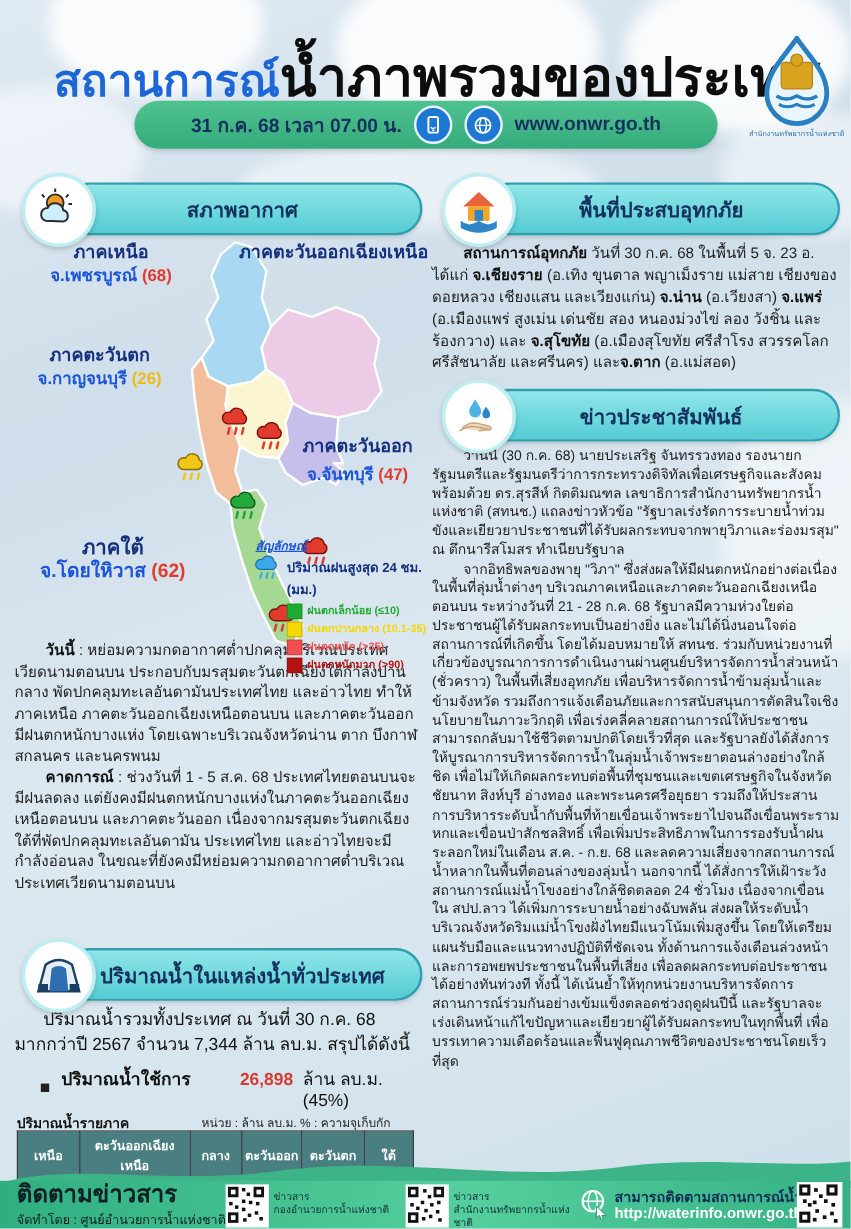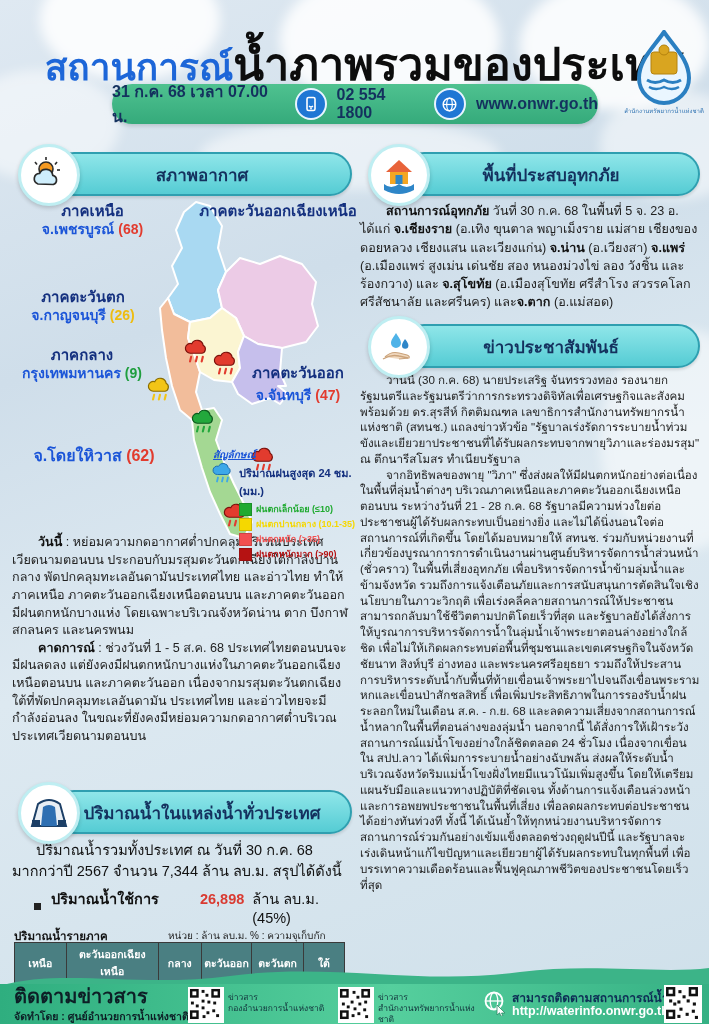--- a/index.html
+++ b/index.html
@@ -55,21 +55,21 @@
   .bullet-val{color:#d93a31;font-weight:bold;width:62px;text-align:right;margin-right:8px;}
   .wtable{border-collapse:collapse;width:331px;font-size:11.5px;}
   .wtable th{background:#4a7f82;color:#fff;font-weight:bold;border:1px solid #3a3a3a;padding:3px 1px;font-size:10.5px;}
   .wtable td{background:#fff;color:#222;border:1px solid #3a3a3a;text-align:center;padding:3px 1px;line-height:1.3;}
 
   
   .footer{left:0;top:960px;width:709px;height:64px;}
   .footer-band{position:absolute;left:0;top:24px;width:709px;height:40px;
                background:linear-gradient(90deg,#2fae7f,#55cf9d 55%,#36b184);}
   .f-title{position:absolute;left:14px;top:26px;color:#0d1f26;font-weight:bold;font-size:20px;line-height:1;}
-  .f-sub{position:absolute;left:14px;top:48px;color:#0d1f26;font-weight:bold;font-size:10.5px;}
+  .f-sub{position:absolute;left:14px;top:48px;color:#0d1f26;font-weight:normal;font-size:10.5px;}
   .qr{position:absolute;width:34px;height:34px;background:#fff;padding:1px;}
   .qr-label{position:absolute;color:#11303a;font-size:8.5px;font-weight:normal;line-height:1.3;}
   .track-label{position:absolute;left:512px;top:28px;color:#0d2d55;font-weight:bold;font-size:12px;}
   .track-url{position:absolute;left:512px;top:44px;color:#ffffff;font-weight:bold;font-size:12.5px;}
 </style>
 </head>
 <body>
 
 <div id="page">
 
@@ -98,21 +98,20 @@
 
   <div class="abs date-pill">
     <span>31 ก.ค. 68  เวลา 07.00 น.</span>
     <span class="pill-ic">
       <svg width="16" height="16" viewBox="0 0 16 16">
           <rect x="4" y="1.5" width="8" height="13" rx="1.6" fill="none" stroke="#fff" stroke-width="1.6"></rect>
           <path d="M6 10 q2 2 4 0" stroke="#fff" stroke-width="1.2" fill="none"></path>
           <circle cx="8" cy="12.6" r=".9" fill="#fff"></circle>
         </svg>
     </span>
-    <span>02 554 1800</span>
     <span class="pill-ic">
       <svg width="17" height="17" viewBox="0 0 17 17">
           <circle cx="8.5" cy="8.5" r="6.3" fill="none" stroke="#fff" stroke-width="1.5"></circle>
           <ellipse cx="8.5" cy="8.5" rx="2.8" ry="6.3" fill="none" stroke="#fff" stroke-width="1.2"></ellipse>
           <line x1="2.2" y1="8.5" x2="14.8" y2="8.5" stroke="#fff" stroke-width="1.2"></line>
         </svg>
     </span>
     <span>www.onwr.go.th</span>
   </div>
 
@@ -196,29 +195,26 @@
     <span class="rname">ภาคเหนือ</span>
     <span class="rprov"><span>จ.เพชรบูรณ์</span> <span class="rval" style="color: rgb(226, 59, 46);">(68)</span></span>
   </div>
   <div class="region" style="top:202px;left:188px;width:180px;">
     <span class="rname">ภาคตะวันออกเฉียงเหนือ</span>
   </div>
   <div class="region" style="top:288px;left:8px;width:150px;">
     <span class="rname">ภาคตะวันตก</span>
     <span class="rprov"><span>จ.กาญจนบุรี</span> <span class="rval" style="color: rgb(238, 188, 16);">(26)</span></span>
   </div>
-  <div class="region" style="top:346px;left:2px;width:160px;">
-    <span class="rname">ภาคกลาง</span>
-    <span class="rprov"><span>กรุงเทพมหานคร</span> <span class="rval" style="color: rgb(31, 158, 62);">(9)</span></span>
-  </div>
   <div class="region" style="top:364px;left:228px;width:140px;">
     <span class="rname">ภาคตะวันออก</span>
     <span class="rprov" style="margin-top:4px;"><span>จ.จันทบุรี</span> <span class="rval" style="color: rgb(226, 59, 46);">(47)</span></span>
   </div>
   <div class="region" style="top:446px;left:24px;width:140px;font-size:17px;">
+    <span class="rname" style="font-size:17px;">ภาคใต้</span>
     <span class="rprov" style="font-size:16px;"><span>จ.โดยใหิวาส</span> <span class="rval" style="color: rgb(226, 59, 46);">(62)</span></span>
   </div>
 
   <div class="abs legend">
     <div class="legend-title">สัญลักษณ์</div>
     <svg class="abs" style="top:14px;left:-2px;" width="24" height="24" viewBox="0 0 24 23">
       <path fill="#3da8e8" stroke="#1f6eb0" d="M6.5 13 a4.2 4.2 0 1 1 1-8.2 a5.2 5.2 0 0 1 9.8 1.4 a3.7 3.7 0 0 1-.9 6.8 Z"></path>
       <g stroke="#3da8e8" stroke-linecap="round" stroke-width="1.8">
           <line x1="7" y1="16" x2="6" y2="20"></line>
           <line x1="12" y1="16" x2="11" y2="20"></line>

